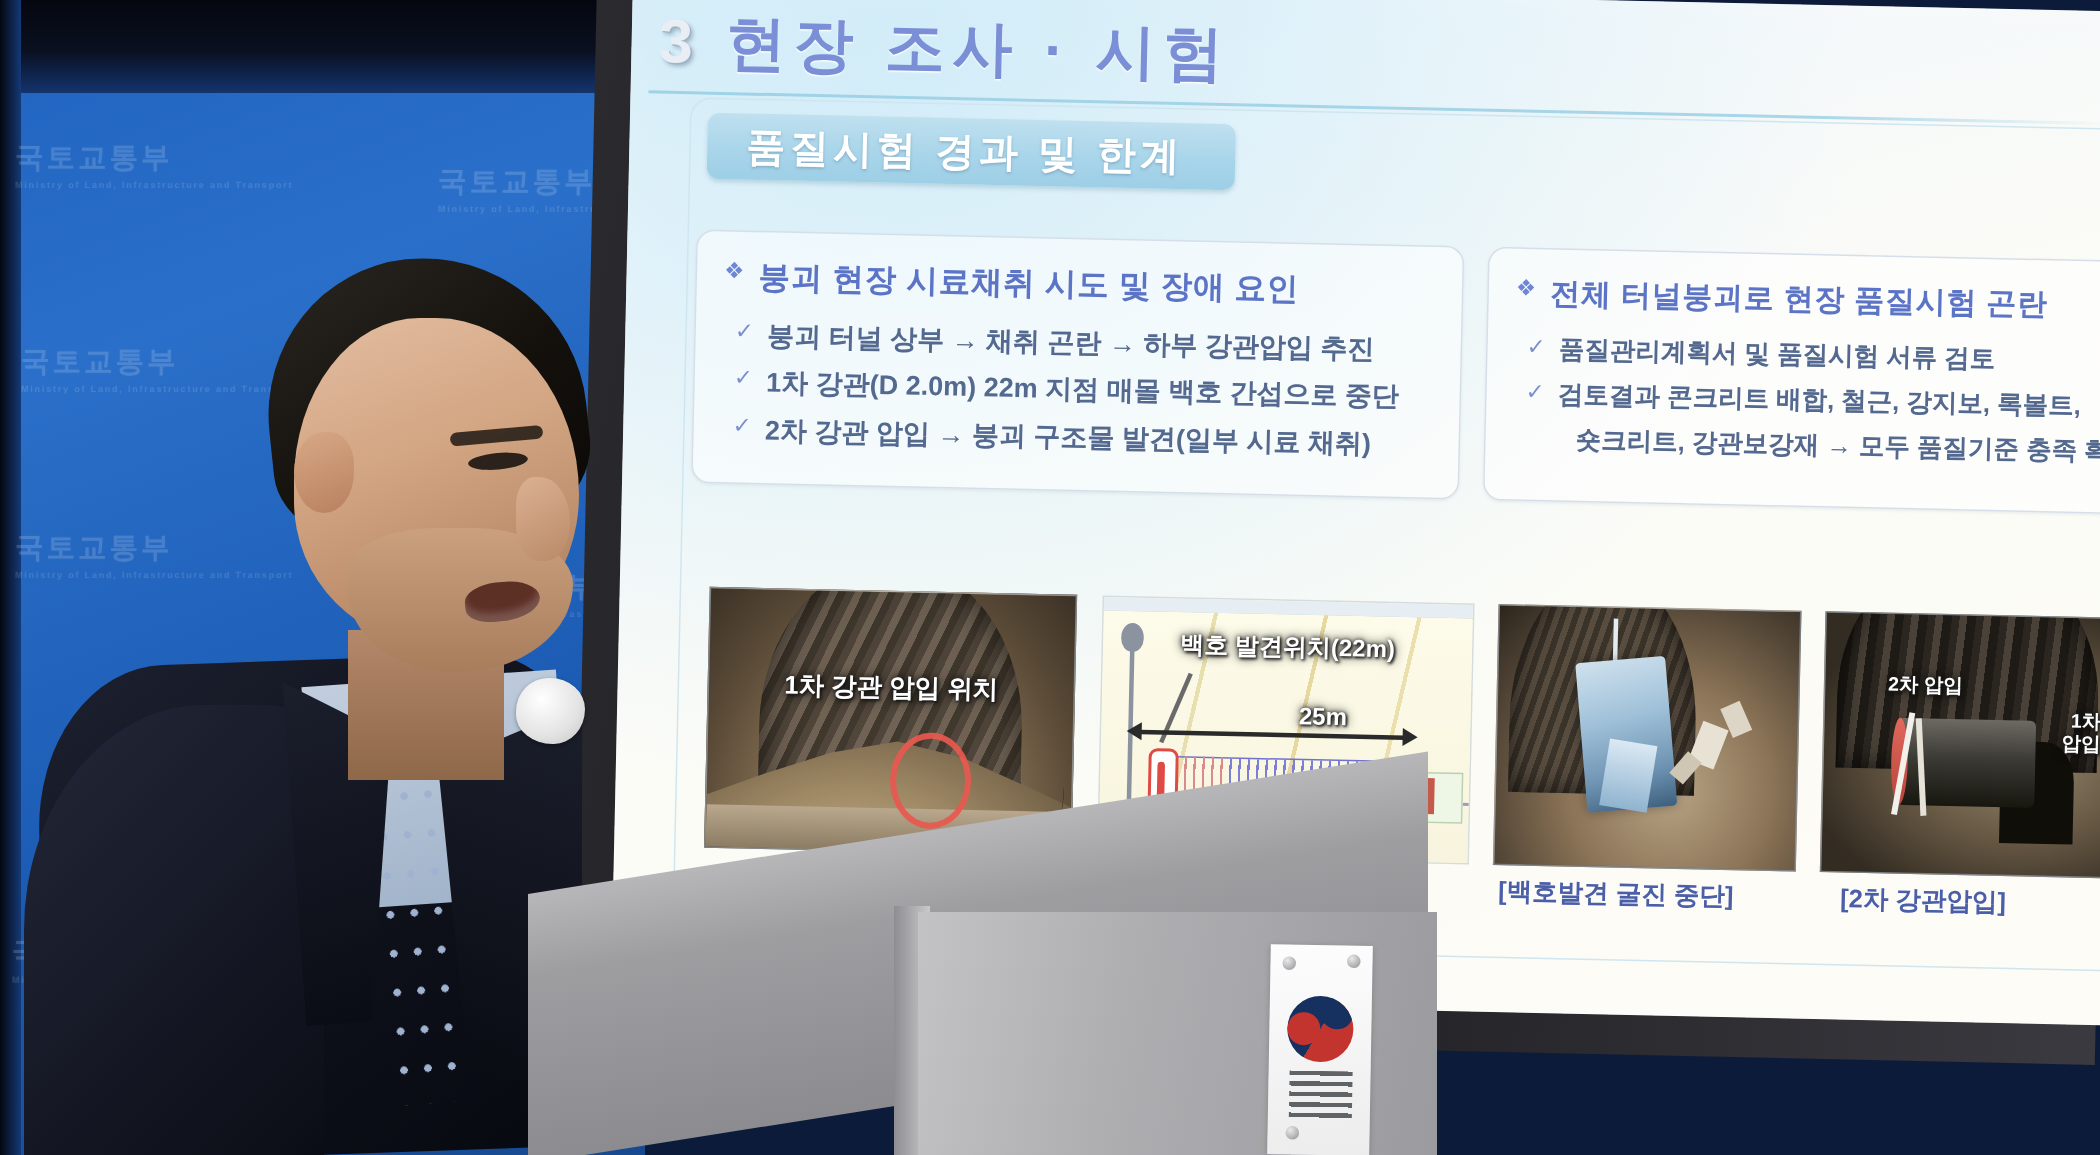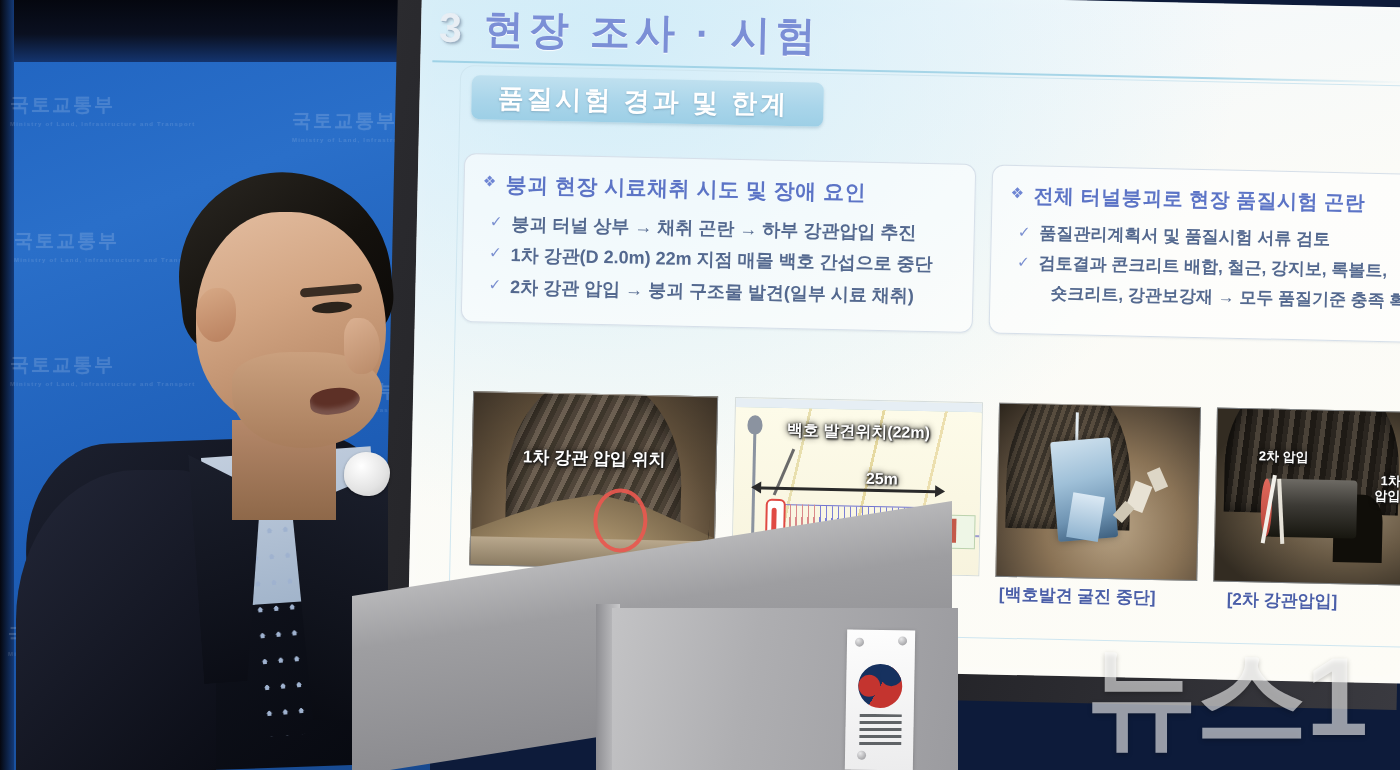--- a/index.html
+++ b/index.html
@@ -560,15 +560,14 @@
   <div class="podium-edge"></div>
   <div class="podium-face"></div>
   <div class="podium-plate">
     <div class="plate-screw" style="left:8px;top:8px;"></div>
     <div class="plate-screw" style="right:8px;top:6px;"></div>
     <div class="plate-screw" style="left:12px;bottom:10px;"></div>
     <div class="emblem"></div>
     <div class="emblem-bar"></div>
   </div>
 
-  <div class="watermark">뉴스1</div>
 
 </div>
 
 </body></html>

